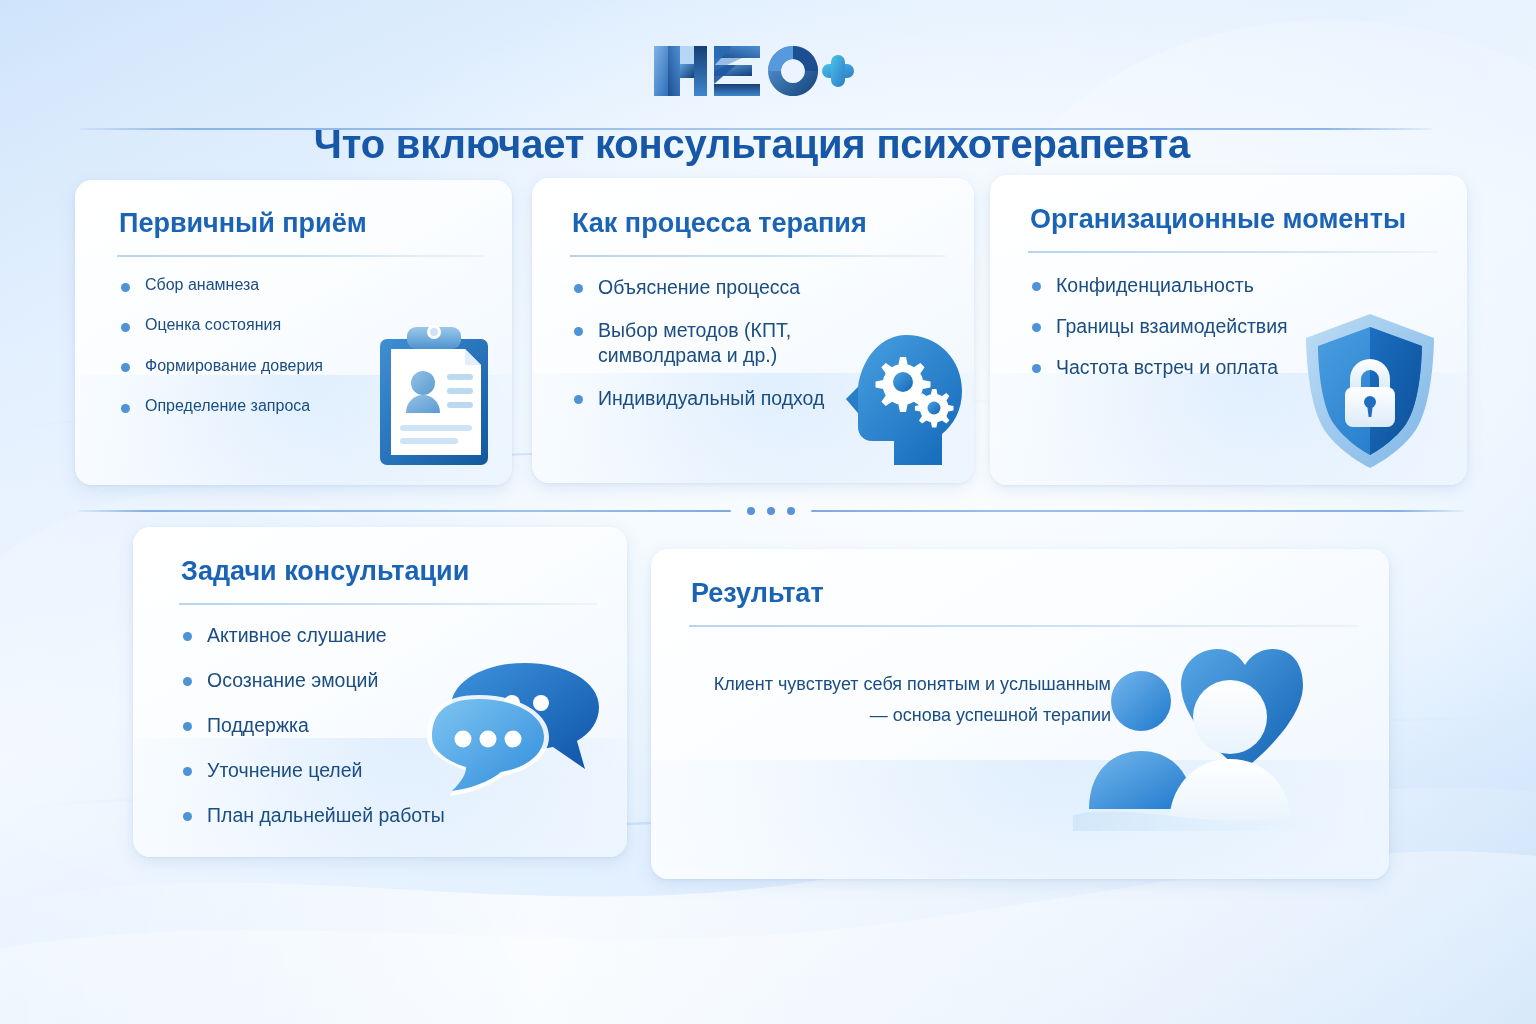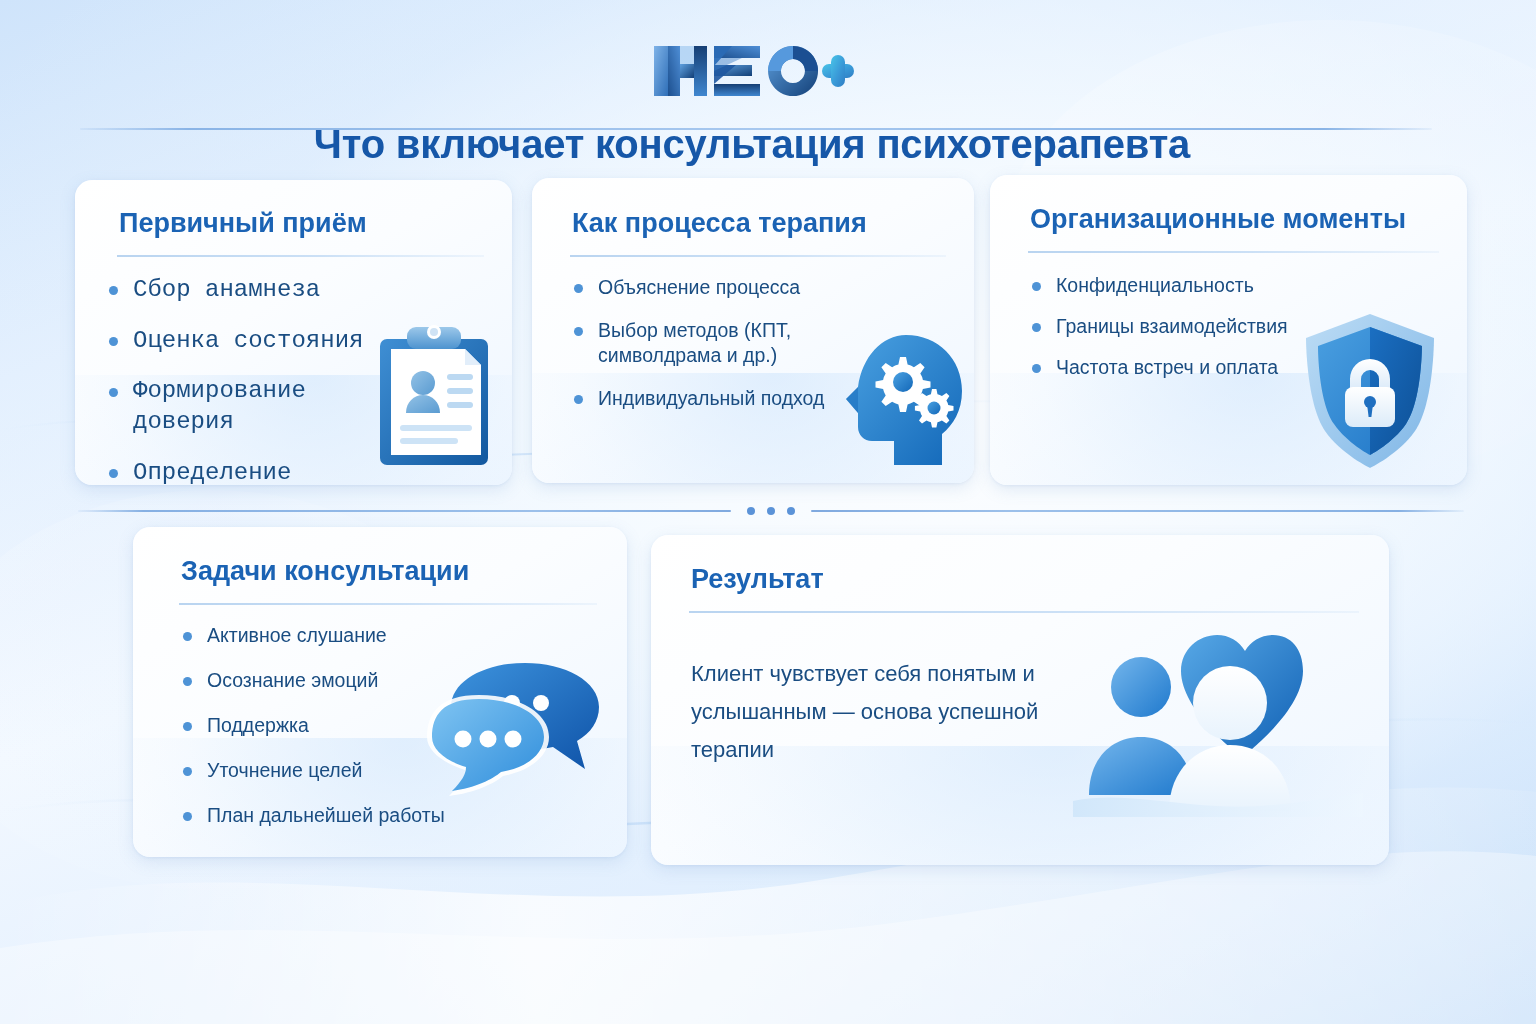--- a/index.html
+++ b/index.html
@@ -130,25 +130,25 @@
     position: absolute;
     z-index: 2;
     pointer-events: none;
   }
 
   
   #card-primary   { left: 75px;  top: 180px; width: 437px; height: 305px; }
   #card-therapy   { left: 532px; top: 178px; width: 442px; height: 305px; }
   #card-org       { left: 990px; top: 175px; width: 477px; height: 310px; }
   #card-tasks     { left: 133px; top: 527px; width: 494px; height: 330px; }
-  #card-result    { left: 651px; top: 535px; width: 738px; height: 330px; }
+  #card-result    { left: 651px; top: 549px; width: 738px; height: 330px; }
 
   #card-primary .card-title { left: 44px; top: 29px; font-size: 27px; }
   #card-primary .card-rule  { left: 42px; right: 28px; top: 75px; }
-  #card-primary .bullets    { left: 32px; top: 95px; right: 110px; font-size: 24px; font-family: Liberation Mono, monospace; }
+  #card-primary .bullets    { left: 44px; top: 95px; right: 110px; font-size: 16px; }
   #card-primary .bullets li { margin-bottom: 20px; }
 
   #card-therapy .card-title { left: 40px; top: 31px; font-size: 27px; }
   #card-therapy .card-rule  { left: 38px; right: 28px; top: 77px; }
   #card-therapy .bullets    { left: 40px; top: 97px; right: 122px; font-size: 19.5px; }
   #card-therapy .bullets li { margin-bottom: 18px; }
 
   #card-org .card-title { left: 40px; top: 30px; font-size: 27px; }
   #card-org .card-rule  { left: 38px; right: 28px; top: 76px; }
   #card-org .bullets    { left: 40px; top: 98px; right: 130px; font-size: 19.5px; }
@@ -160,24 +160,25 @@
   #card-tasks .bullets li { margin-bottom: 20px; }
 
   #card-result .card-title { left: 40px; top: 30px; font-size: 27px; }
   #card-result .card-rule  { left: 38px; right: 30px; top: 76px; }
 
   .result-text {
     position: absolute;
     left: 40px;
     top: 120px;
     width: 420px;
-    font-size: 22px;
+    font-size: 18px;
     line-height: 1.72;
     color: #1a4d82;
     z-index: 3;
+    text-align: right;
   }
 
   
   #icon-clipboard { right: 18px;  bottom: 14px; width: 120px; height: 150px; }
   #icon-head      { right: 8px;   bottom: 14px; width: 128px; height: 140px; }
   #icon-shield    { right: 28px;  bottom: 14px; width: 138px; height: 160px; }
   #icon-bubbles   { right: 22px;  bottom: 55px; width: 192px; height: 145px; }
   #icon-people    { right: 26px;  bottom: 48px; width: 290px; height: 192px; }
 
   

